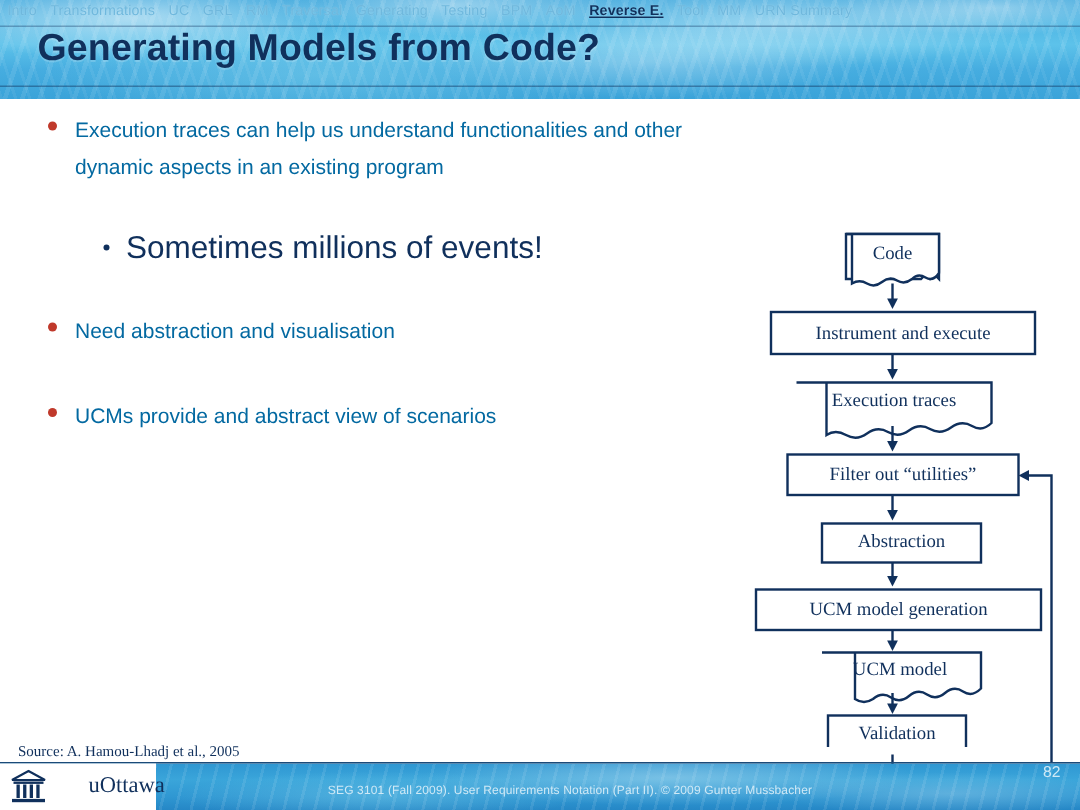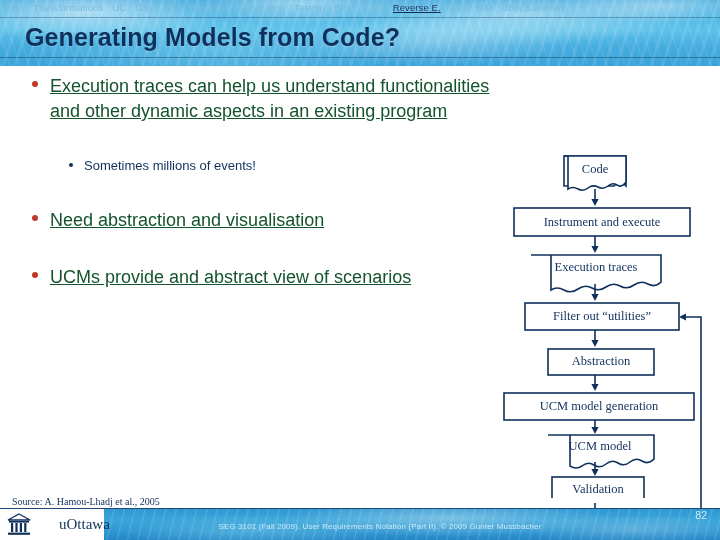--- a/index.html
+++ b/index.html
@@ -46,65 +46,64 @@
     font-size:9.5px;line-height:10px;
     color:#6fb8dd;
     margin-right:9px;white-space:nowrap;
     letter-spacing:.1px;
     text-shadow:0 0 1px rgba(255,255,255,.25);
     text-align:right;
   }
   .nav-item.active{
     color:#10305c;
     text-decoration:underline;
-    font-weight:400;
+    font-weight:700;
   }
 
   
   .title-band{
     position:absolute;left:0;top:17px;width:720px;height:41px;
     z-index:5;
     border-top:1px solid rgba(18,52,96,.35);
     border-bottom:1px solid rgba(18,52,96,.45);
     box-sizing:border-box;
-    display:flex;align-items:center;
+    display:flex;align-items:flex-start;
   }
   .slide-title{
     font-size:25px;font-weight:bold;color:#10305c;
     padding-left:25px;letter-spacing:.1px;white-space:nowrap;
     text-shadow:0 1px 0 rgba(255,255,255,.18);
   }
 
   
   .body-area{
     position:absolute;left:0;top:66px;width:720px;height:430px;
     background:#ffffff;
   }
 
   
   .bullets{
     position:absolute;left:24px;top:8px;width:470px;
   }
   .b1{
     position:relative;
     padding-left:26px;
-    font-size:18px;line-height:25px;
-    color:#14532d;
+    font-size:14px;line-height:25px;
+    color:#0369a1;
     margin-bottom:0;
-    text-decoration:underline;
   }
   .b1 .dot{
     position:absolute;left:8px;top:7px;
     width:6px;height:6px;border-radius:50%;
     background:#c0392b;
   }
   .b2{
     position:relative;
     padding-left:60px;
-    font-size:13px;line-height:20px;
+    font-size:21px;line-height:20px;
     color:#10305c;
   }
   .b2 .dot{
     position:absolute;left:45px;top:7px;
     width:4px;height:4px;border-radius:50%;
     background:#10305c;
   }
 
   
   .flow{

